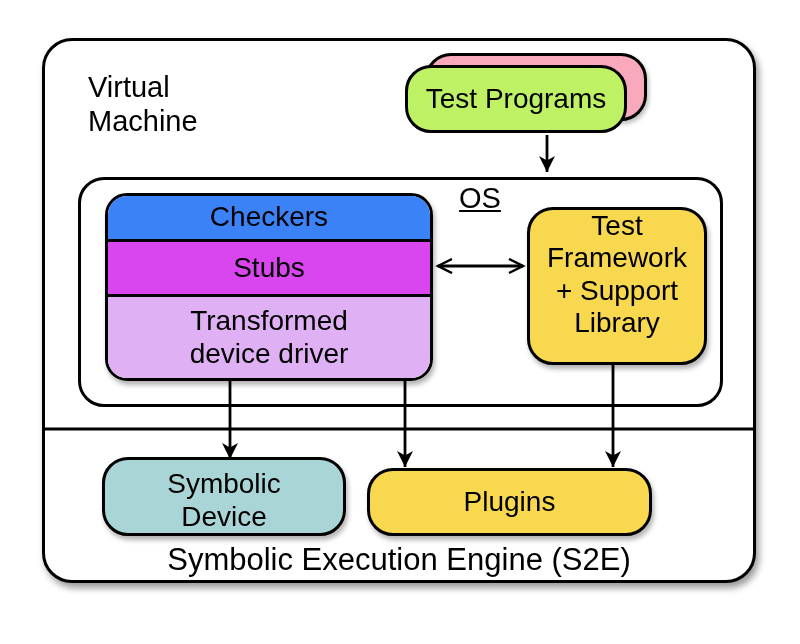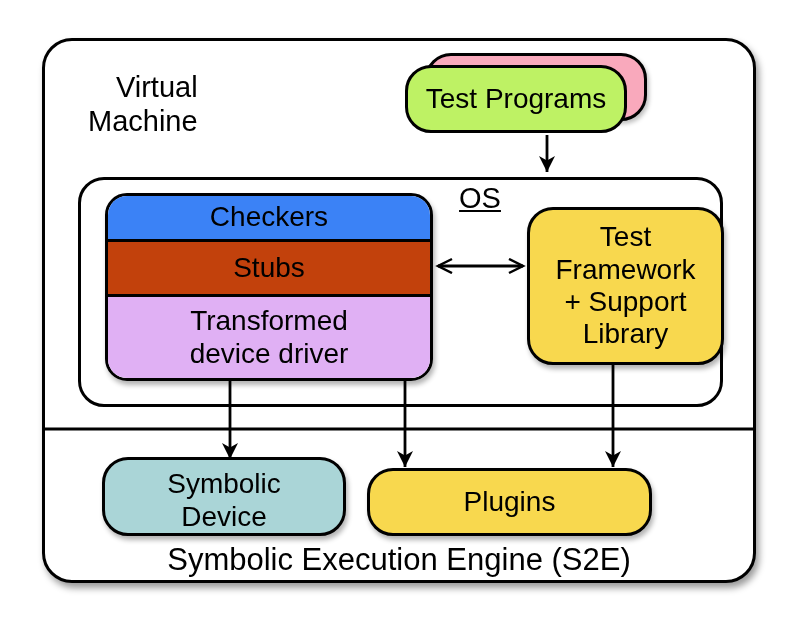--- a/index.html
+++ b/index.html
@@ -8,21 +8,21 @@
     font-family:"Liberation Sans","DejaVu Sans",sans-serif;color:#000;
   }
   .label{white-space:pre-line;text-align:center;line-height:1.16;}
   .abs{position:absolute;box-sizing:border-box;}
 
   .outer-box{
     left:42px;top:38px;width:714px;height:545px;
     background:#ffffff;border:3.5px solid #000;border-radius:30px;
     box-shadow:3px 5px 7px rgba(0,0,0,0.40);
   }
-  .vm-label{left:88px;top:70px;font-size:29px;text-align:right;line-height:1.18;}
+  .vm-label{left:88px;top:70px;font-size:29px;text-align:left;line-height:1.18;}
 
   .tp-back{
     left:425px;top:53px;width:222px;height:68px;
     border:3px solid #000;border-radius:26px;
     box-shadow:2px 3px 4px rgba(0,0,0,0.25);
   }
   .tp-front{
     left:405px;top:65px;width:222px;height:68px;
     border:3px solid #000;border-radius:26px;
     display:flex;align-items:center;justify-content:center;font-size:28px;
@@ -39,24 +39,24 @@
     border:3px solid #000;border-radius:22px;overflow:hidden;
     box-shadow:2px 4px 5px rgba(0,0,0,0.30);
     display:flex;flex-direction:column;
   }
   .stack-row{display:flex;align-items:center;justify-content:center;font-size:28px;box-sizing:border-box;}
   .row-checkers{height:46px;border-bottom:3px solid #000;}
   .row-stubs{height:55px;border-bottom:3px solid #000;}
   .row-driver{flex:1;}
 
   .framework-box{
-    left:527px;top:207px;width:197px;height:158px;
+    left:527px;top:207px;width:180px;height:158px;
     border:3px solid #000;border-radius:26px;
     box-shadow:2px 4px 5px rgba(0,0,0,0.30);
-    display:flex;align-items:center;justify-content:center;font-size:28px;
+    display:flex;justify-content:center;font-size:28px;
   }
 
   .symbolic-device-box{
     left:102px;top:457px;width:244px;height:79px;
     border:3px solid #000;border-radius:26px;
     box-shadow:2px 4px 5px rgba(0,0,0,0.30);
     display:flex;align-items:flex-end;justify-content:center;font-size:28px;
   }
   .plugins-box{
     left:367px;top:468px;width:285px;height:68px;
@@ -84,21 +84,21 @@
     <span class="label">Test Programs</span>
   </div>
 
   <div class="abs os-box"></div>
   <div class="abs os-label label">OS</div>
 
   <div class="abs stack">
     <div class="stack-row row-checkers" style="background-color: #3b82f6;">
       <span class="label">Checkers</span>
     </div>
-    <div class="stack-row row-stubs" style="background-color: #c2410c;">
+    <div class="stack-row row-stubs" style="background-color: #d946ef;">
       <span class="label">Stubs</span>
     </div>
     <div class="stack-row row-driver" style="background-color: rgb(224, 176, 244);">
       <span class="label">Transformed
 device driver</span>
     </div>
   </div>
 
   <div class="abs framework-box" style="background-color: rgb(248, 216, 78);">
     <span class="label">Test

